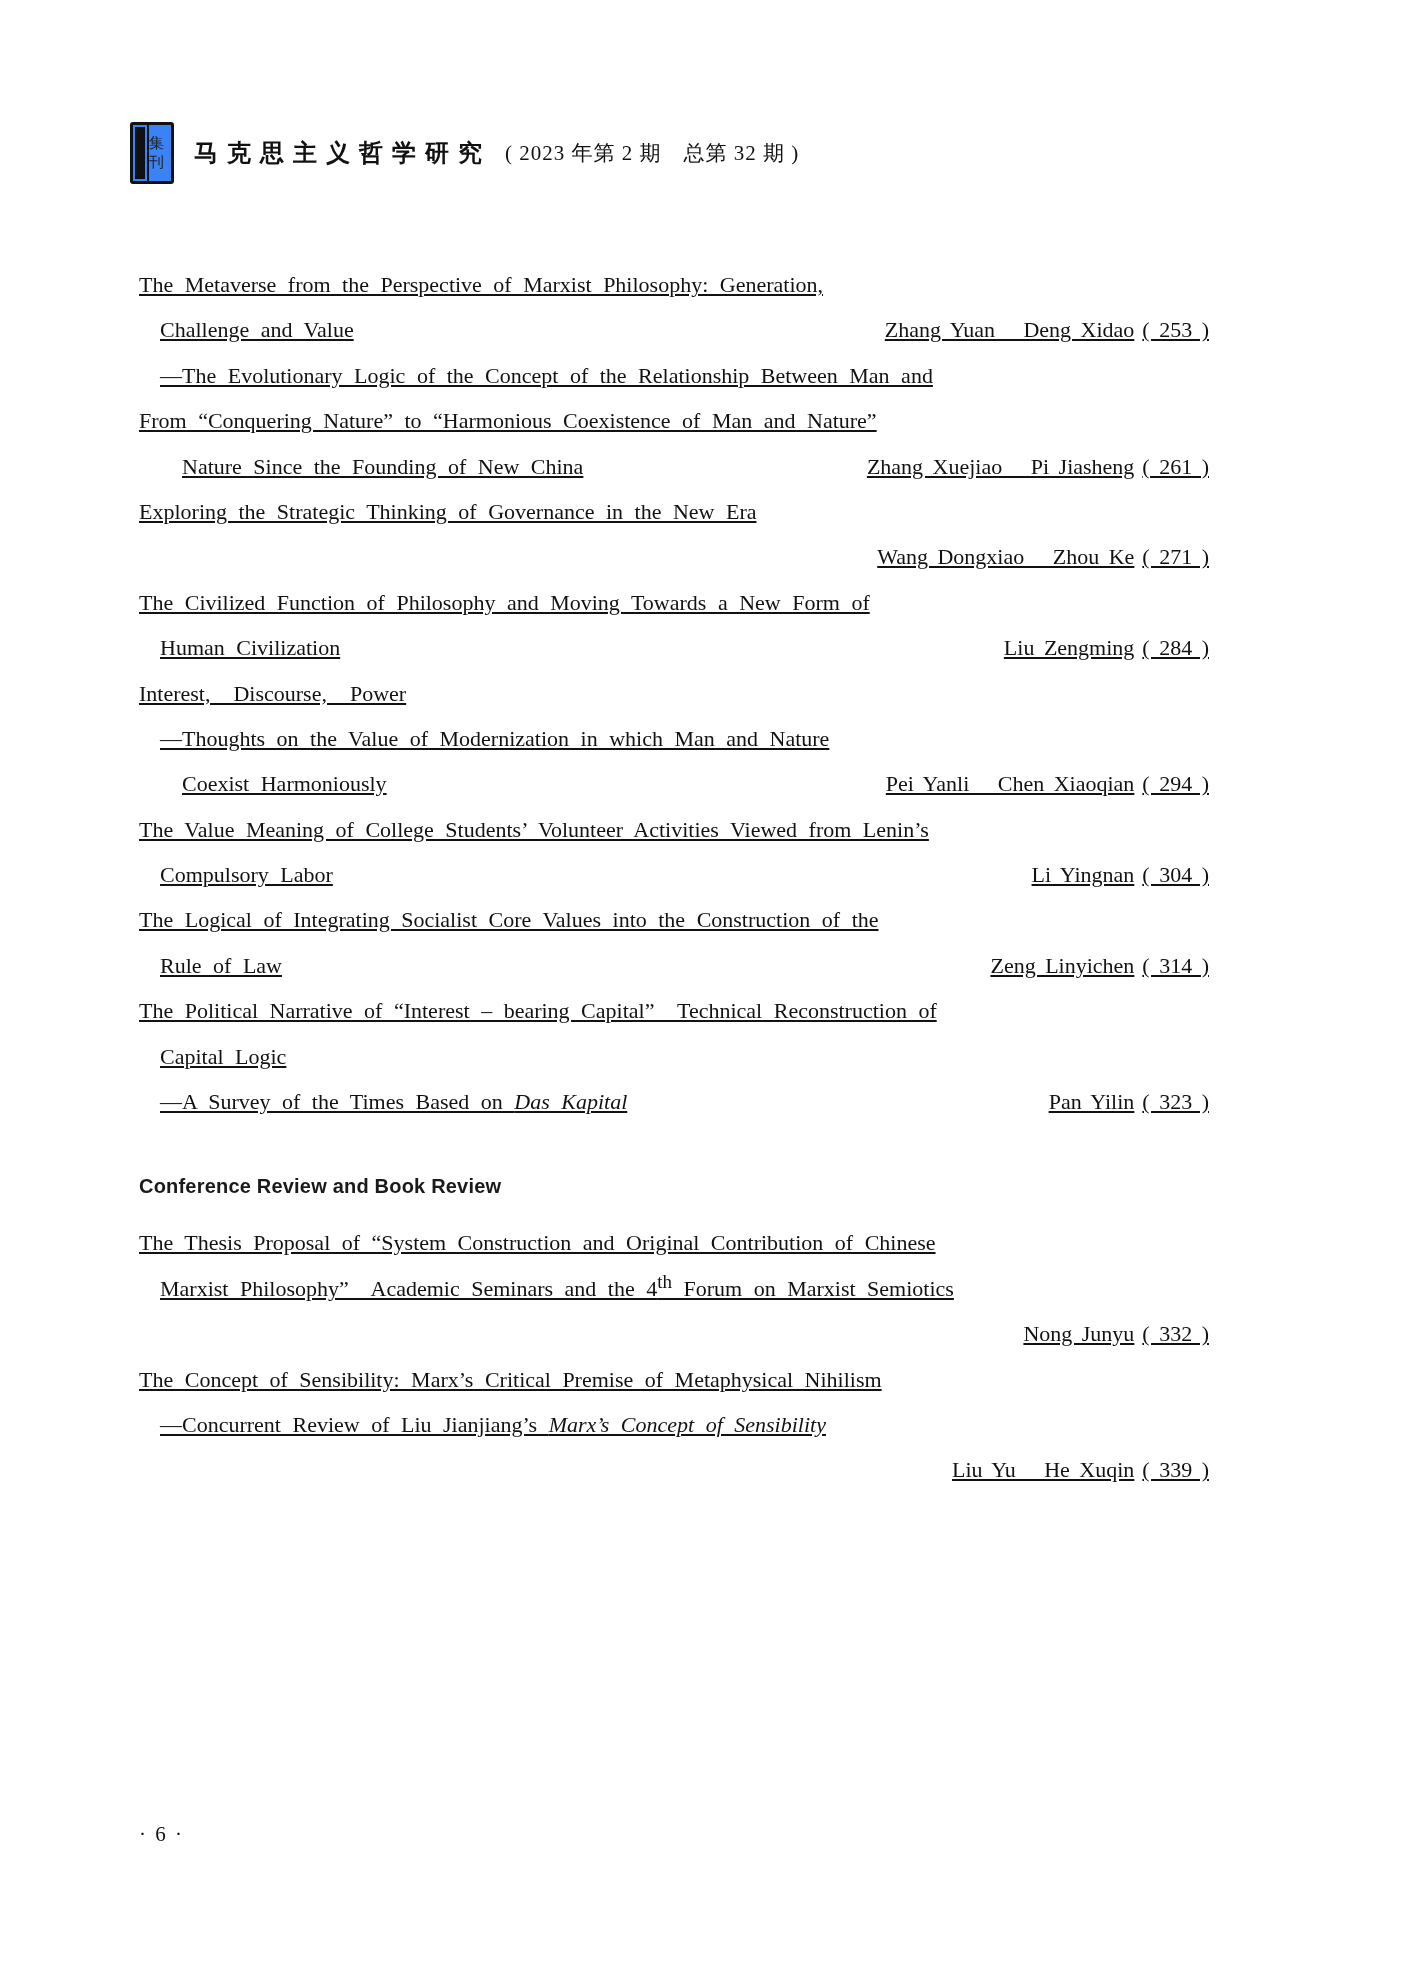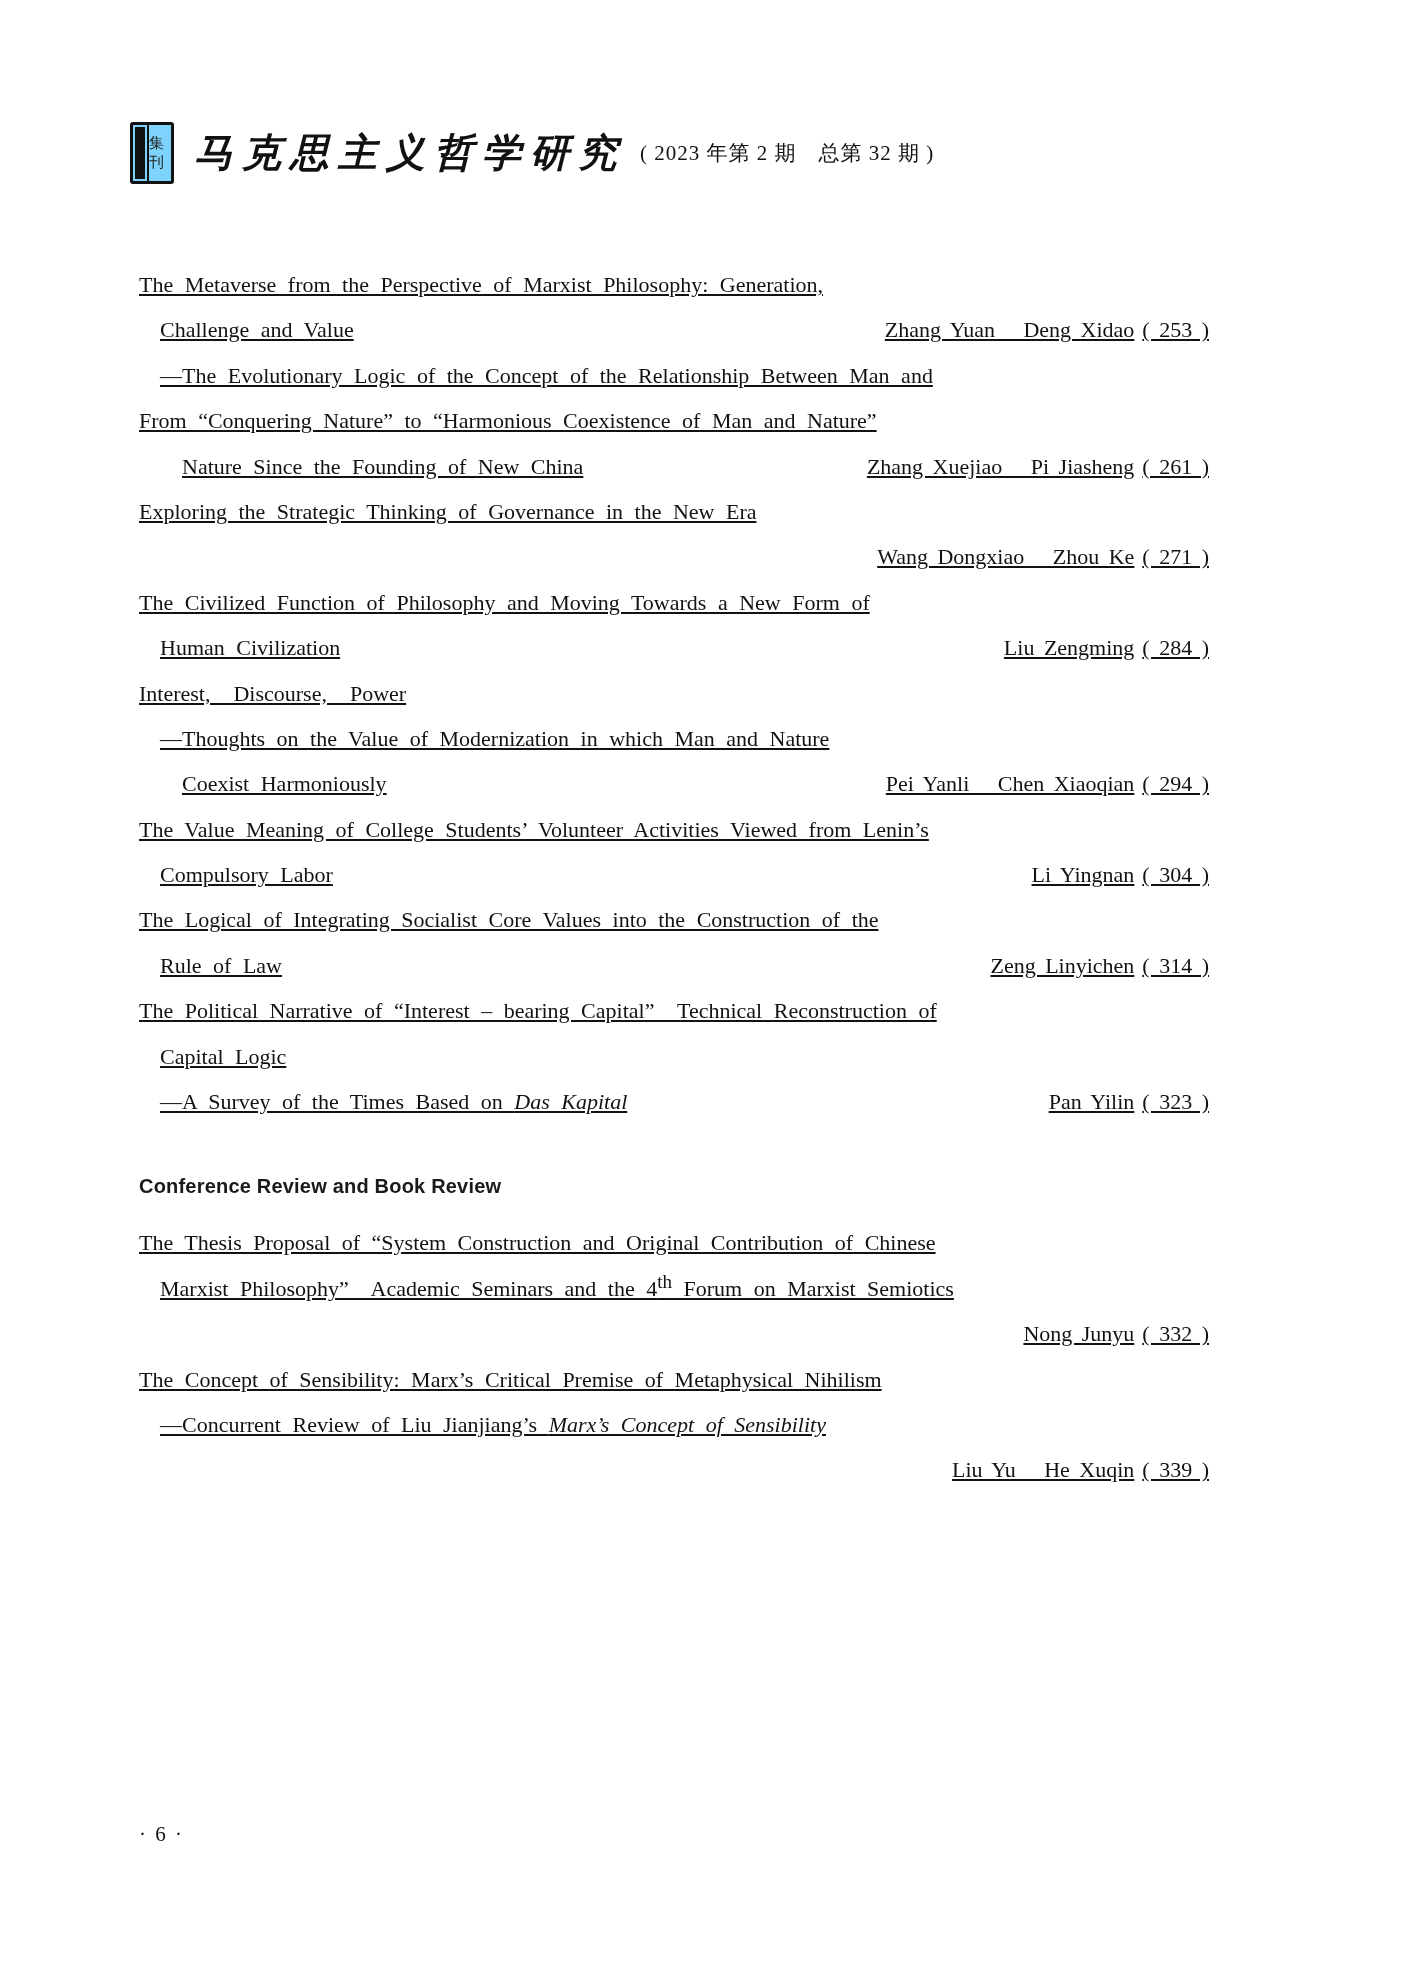--- a/index.html
+++ b/index.html
@@ -7,31 +7,31 @@
     width:1421px;height:1980px;background:#ffffff;position:relative;
     font-family:"Liberation Serif", serif;color:#121212;
     -webkit-font-smoothing:antialiased;
   }
   .page{position:relative;width:1421px;height:1980px;background:#fff;overflow:hidden;}
 
   
   .header{position:absolute;top:122px;left:130px;display:flex;align-items:center;gap:20px;}
   .logo{
     width:44px;height:62px;border:3px solid #111;border-radius:3px;
-    display:flex;align-items:stretch;background:#7dd3fc;box-sizing:border-box;
+    display:flex;align-items:stretch;background:#3b82f6;box-sizing:border-box;
   }
   .logo-bar{width:10px;background:#111;margin:2px;}
   .logo-chars{
     flex:1;display:flex;flex-direction:column;align-items:center;justify-content:center;
     font-size:15px;line-height:1.25;font-family:"DejaVu Serif", serif;color:#222;
     border-left:2px solid #111;
   }
   .title-cn{
-    font-family:"DejaVu Serif", serif;font-weight:bold;font-style:italic;
-    font-size:39px;letter-spacing:9px;color:#111;white-space:nowrap;text-align:center;
+    font-family:"DejaVu Serif", serif;font-weight:bold;
+    font-size:24px;letter-spacing:9px;color:#111;white-space:nowrap;text-align:center;
   }
   .issue-info{
     font-family:"Liberation Serif", serif;font-size:21px;color:#111;
     white-space:pre;letter-spacing:1px;margin-left:-6px;
   }
 
   
   .toc{
     position:absolute;left:139px;top:262px;width:1070px;
     font-size:22px;color:#121212;

